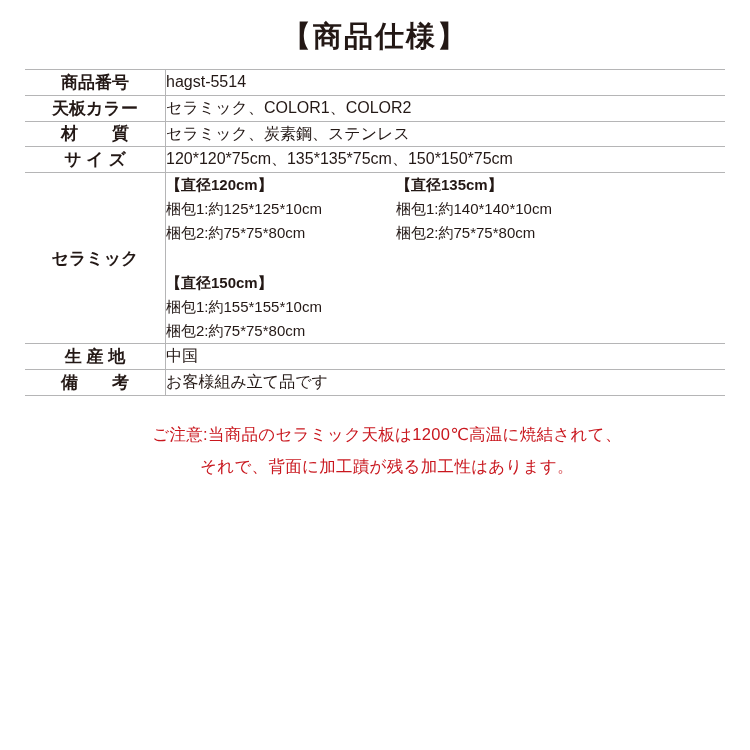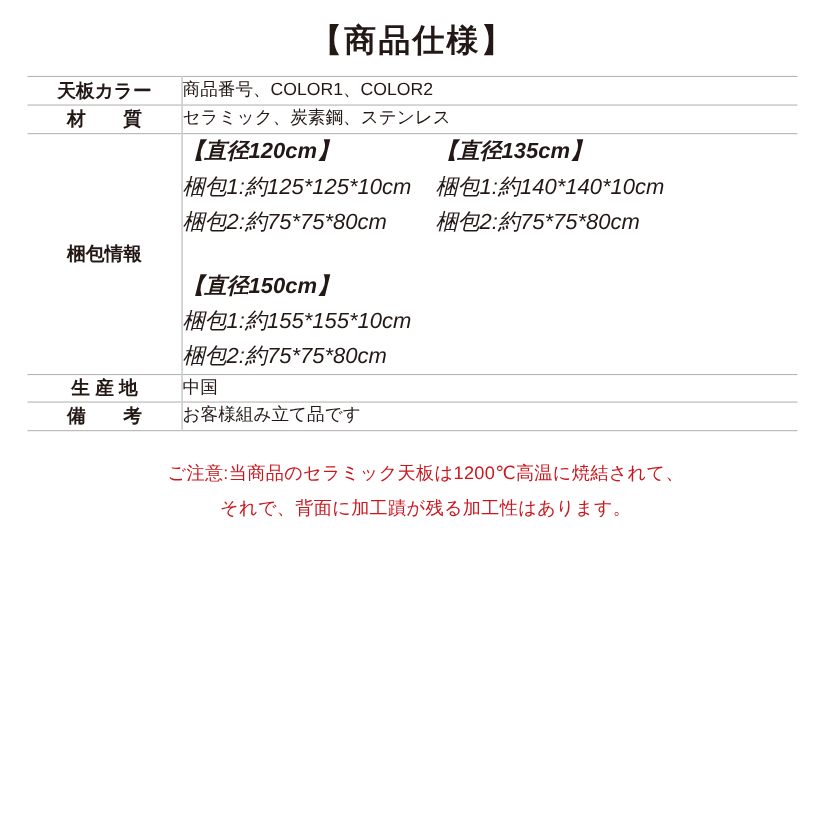--- a/index.html
+++ b/index.html
@@ -53,25 +53,24 @@
     letter-spacing: 0px;
     color: #231815;
   }
   .value-cell {
     font-size: 16px;
     padding: 12px 0 12px 18px;
     color: #231815;
     line-height: 1.55;
   }
   .pack-cell {
-    font-size: 20px;
+    font-size: 15px;
     padding: 14px 0 14px 18px;
     line-height: 1.6;
     color: #231815;
-    font-style: italic;
   }
   .pack-row {
     display: flex;
   }
   .pack-col {
     width: 230px;
     flex: none;
   }
   .pack-col.second {
     width: 230px;
@@ -98,29 +97,37 @@
 </head>
 <body>
 
 <div class="page">
 
   <div class="title">【商品仕様】</div>
 
   <table class="spec-table">
     <tbody>
       <tr>
+        <td class="label-cell">商品番号</td>
+        <td class="value-cell">hagst-5514</td>
+      </tr>
+      <tr>
         <td class="label-cell">天板カラー</td>
-        <td class="value-cell">商品番号、COLOR1、COLOR2</td>
+        <td class="value-cell">セラミック、COLOR1、COLOR2</td>
       </tr>
       <tr>
         <td class="label-cell">材　　質</td>
         <td class="value-cell">セラミック、炭素鋼、ステンレス</td>
       </tr>
       <tr>
-        <td class="label-cell">梱包情報</td>
+        <td class="label-cell">サ イ ズ</td>
+        <td class="value-cell">120*120*75cm、135*135*75cm、150*150*75cm</td>
+      </tr>
+      <tr>
+        <td class="label-cell">セラミック</td>
         <td class="pack-cell">
           <div class="pack-row">
             <div class="pack-col">
               <div class="pack-head">【直径120cm】</div>
               <div>梱包1:約125*125*10cm</div>
               <div>梱包2:約75*75*80cm</div>
             </div>
             <div class="pack-col second">
               <div class="pack-head">【直径135cm】</div>
               <div>梱包1:約140*140*10cm</div>

